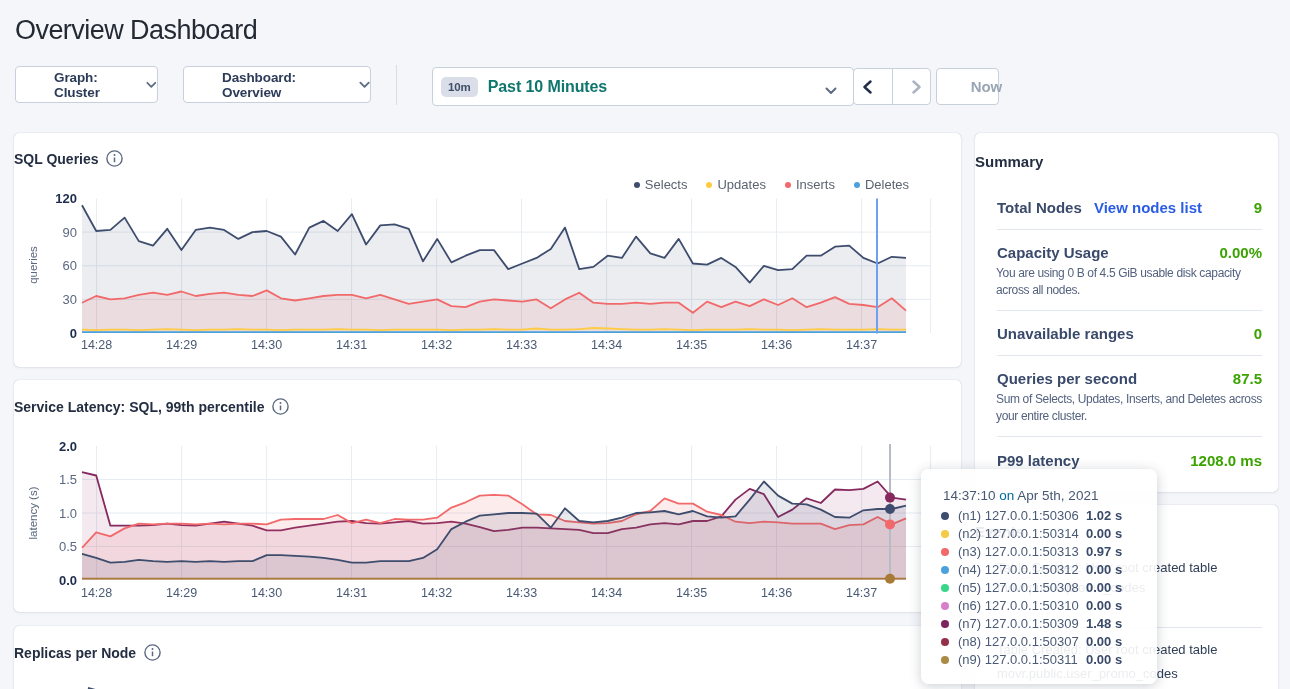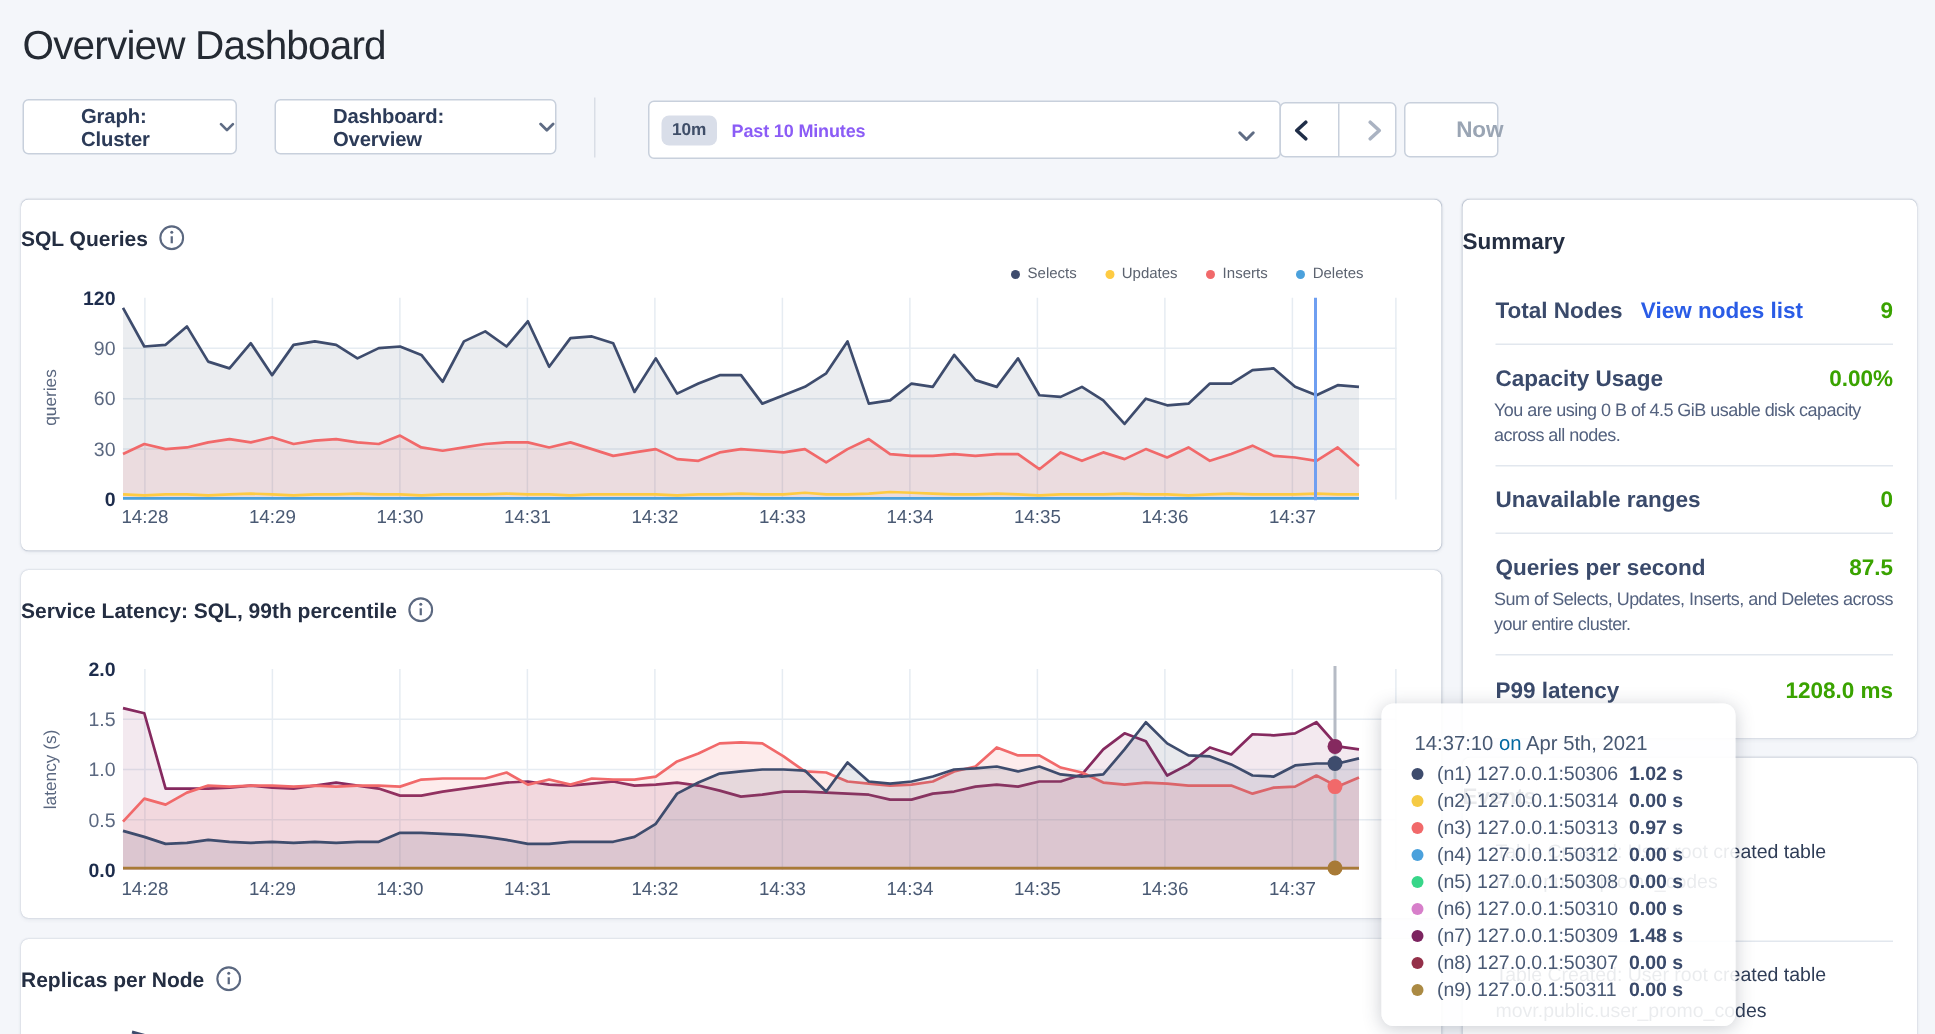--- a/index.html
+++ b/index.html
@@ -6,21 +6,21 @@
 .abs { position:absolute; }
 h1 { position:absolute; left:15px; top:15px; font-size:27px; font-weight:400;
   color:#242a33; letter-spacing:-0.55px; }
 .btn { position:absolute; background:#fff; border:1px solid #c8d0dc; border-radius:4px;
   display:flex; align-items:center; justify-content:center; gap:10px;
   font-size:13.5px; font-weight:700; color:#2c3b58; letter-spacing:-0.1px;padding-left:38px; }
 .panel { position:absolute; background:#fff; border-radius:5px;
   box-shadow:0 0 1px rgba(80,100,130,0.45), 0 1px 3px rgba(40,60,90,0.07); }
 .ctitle { position:absolute; left:0; width:100%; text-align:left; font-size:14px;
   font-weight:700; color:#242e42; }
-.legend { position:absolute; top:44px; right:52px; font-size:10px; color:#5c6370;
+.legend { position:absolute; top:44px; right:52px; font-size:13px; color:#5c6370;
   display:flex; gap:19px; align-items:center;padding-left:45px; }
 .li { display:flex; align-items:center; gap:5px; }
 .ldot { width:6px; height:6px; border-radius:50%; display:inline-block; }
 .srow { position:absolute; left:22px; right:16px; display:flex; justify-content:space-between;
   font-size:15px; font-weight:700; color:#3a4a6b; }
 .green { color:#3aa300; }
 .sdesc { position:absolute; left:21px; font-size:12px; color:#54627f; line-height:16.5px; letter-spacing:-0.35px; }
 .ssep { position:absolute; left:22px; right:16px; border-top:1px solid #e2e7ee; }
 #tooltip { position:absolute; left:921px; top:469px; width:236px; height:215px;
   background:rgba(255,255,255,0.9); border-radius:8px;
@@ -40,21 +40,21 @@
 <div class="btn" style="left:15px; top:66px; width:143px; height:37px;">Graph: Cluster <svg width="12" height="8" viewBox="0 0 12 8">
       <polyline points="1.5,1.5 6,6 10.5,1.5" fill="none" stroke="#5f6c84" stroke-width="2" stroke-linecap="round" stroke-linejoin="round"></polyline>
     </svg></div>
 <div class="btn" style="left:183px; top:66px; width:188px; height:37px;">Dashboard: Overview <svg width="12" height="8" viewBox="0 0 12 8">
       <polyline points="1.5,1.5 6,6 10.5,1.5" fill="none" stroke="#5f6c84" stroke-width="2" stroke-linecap="round" stroke-linejoin="round"></polyline>
     </svg></div>
 <div class="abs" style="left:396px; top:65px; width:1px; height:40px; background:#d9dee6;"></div>
 
 <div class="btn" style="left:418px; top:67px; width:422px; height:39px; justify-content:flex-start; padding-left:8px;margin-left:14px;">
   <span style="background:#d9dee9; border-radius:5px; font-size:11.5px; font-weight:700; color:#3f4e68; padding:4px 7px;">10m</span>
-  <span style="font-size:12px; color:#8b5cf6;">Past 10 Minutes</span>
+  <span style="font-size:16px; color:#0f766e;">Past 10 Minutes</span>
   <span style="position:absolute; right:16px; top:15px;"><svg width="12" height="8" viewBox="0 0 12 8">
         <polyline points="1.5,1.5 6,6 10.5,1.5" fill="none" stroke="#5f6c84" stroke-width="2" stroke-linecap="round" stroke-linejoin="round"></polyline>
       </svg></span>
 </div>
 <div class="btn" style="left:853px; top:68px; width:78px; height:37px; padding:0;">
   <span style="flex:1; display:flex; align-items:center; justify-content:center; height:100%;">
       <svg width="9" height="14" viewBox="0 0 9 14">
         <polyline points="7.5,1.5 1.5,7 7.5,12.5" fill="none" stroke="#202e48" stroke-width="2.4" stroke-linecap="round" stroke-linejoin="round"></polyline>
       </svg>
     </span>

